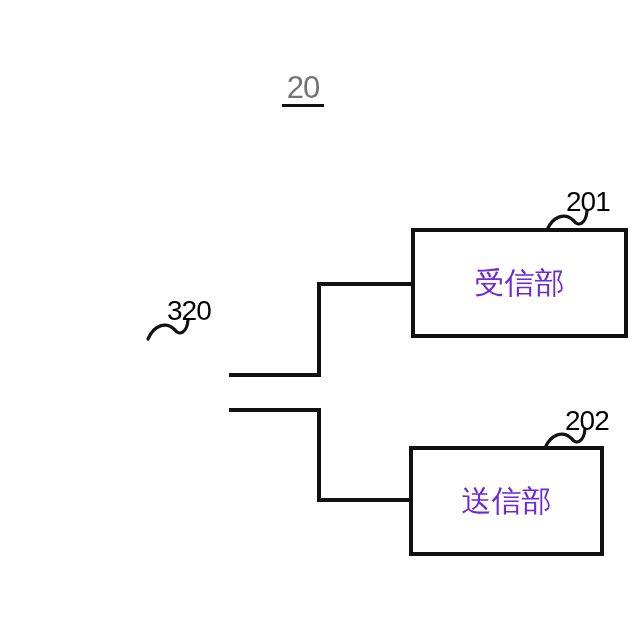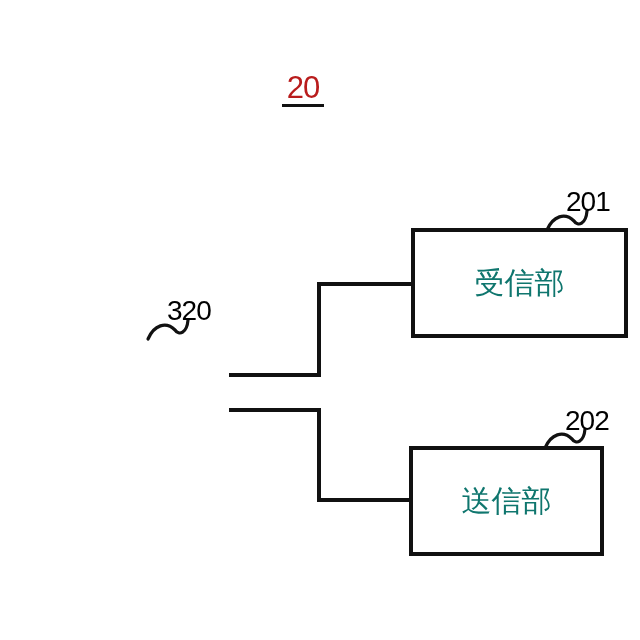--- a/index.html
+++ b/index.html
@@ -18,41 +18,41 @@
   }
   .fig-title {
     position: absolute;
     left: 282px;
     top: 72px;
     min-width: 38px;
     text-align: center;
     font-size: 31px;
     font-weight: 500;
     letter-spacing: -1px;
-    color: #b91c1c;
+    color: #737373;
     border-bottom: 3px solid #111111;
     padding: 0 2px 1px 2px;
     line-height: 1.0;
   }
   .block {
     position: absolute;
     box-sizing: border-box;
     border: 4px solid #111111;
     background: #ffffff;
     display: flex;
     align-items: center;
     justify-content: center;
   }
   .block-control     { left: 9px;   top: 337px; width: 221px; height: 109px; }
   .block-receiver    { left: 411px; top: 228px; width: 217px; height: 110px; }
   .block-transmitter { left: 409px; top: 446px; width: 195px; height: 110px; }
   .block-label {
     font-size: 30px;
     letter-spacing: 0px;
-    color: #0f766e;
+    color: #6d28d9;
     line-height: 1;
     white-space: nowrap;
   }
   .ref-num {
     position: absolute;
     font-size: 28px;
     letter-spacing: -1px;
     color: #000000;
     line-height: 1;
   }

